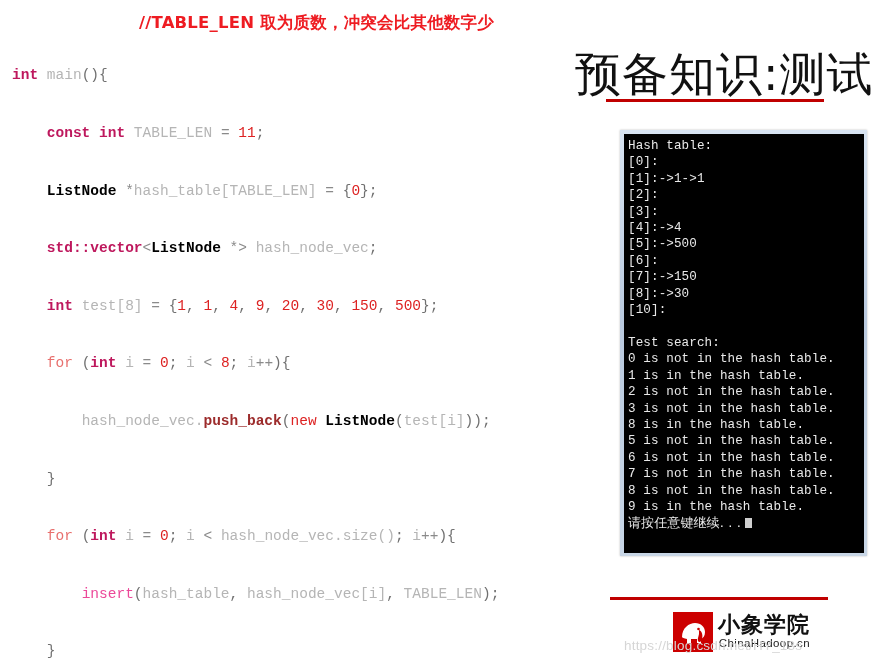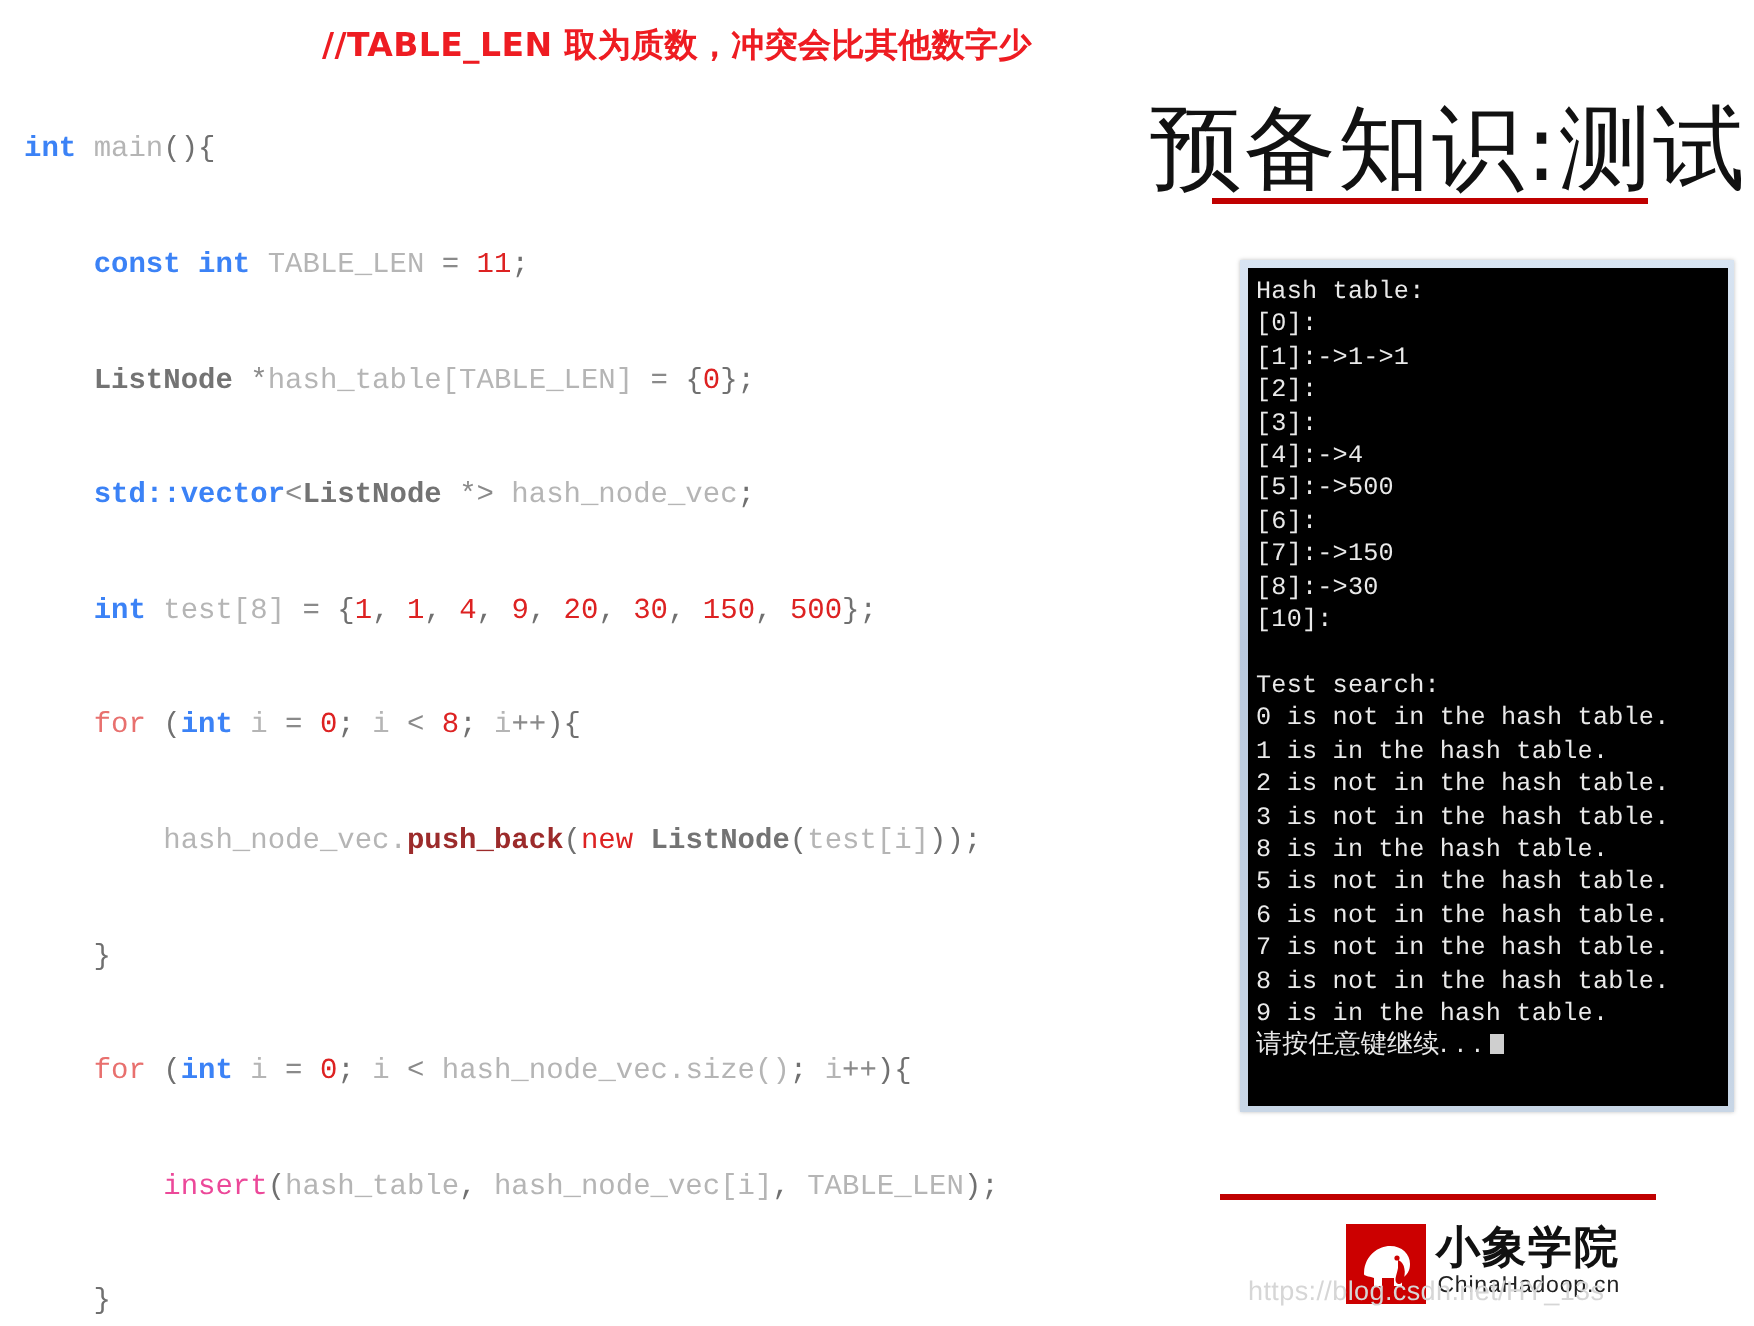--- a/index.html
+++ b/index.html
@@ -19,21 +19,20 @@
   #top-comment {
     position: absolute;
     left: 139px;
     top: 12px;
     font-family: "DejaVu Sans", sans-serif;
     font-size: 16.5px;
     font-weight: bold;
     color: #ee1c22;
     white-space: pre;
     letter-spacing: 0.2px;
-    margin-left: 22px;
   }
 
   
   #slide-title {
     position: absolute;
     left: 575px;
     top: 44px;
     font-family: "DejaVu Sans", sans-serif;
     font-size: 46px;
     font-weight: normal;
@@ -55,28 +54,28 @@
     position: absolute;
     left: 12px;
     top: 28px;
     font-family: "Liberation Mono", "DejaVu Sans Mono", monospace;
     font-size: 14.5px;
     line-height: 19.2px;
     white-space: pre;
     color: #b5b5b5;
   }
   #code .ln { display: block; height: 19.2px; }
-  .kw   { color: #3b82f6; font-weight: bold; margin-top: 44px; }
+  .kw   { color: #be185d; font-weight: bold; margin-top: 44px; }
   .ctl  { color: #e8706e; }
   .num  { color: #dd2222; }
   .fn   { color: #ec4899; margin-top: 19px; }
   .fnb  { color: #9c2b2b; font-weight: bold; }
   .id   { color: #b5b5b5; }
   .pl   { color: #707070; }
-  .type { color: #737373; font-weight: bold; }
+  .type { color: #000000; font-weight: bold; }
   .op   { color: #8a8a8a; }
 
   
   #console-window {
     position: absolute;
     left: 620px;
     top: 130px;
     width: 247px;
     height: 426px;
     background: linear-gradient(180deg, #d8e4f2 0%, #b9c9de 45%, #c8d6e6 100%);

